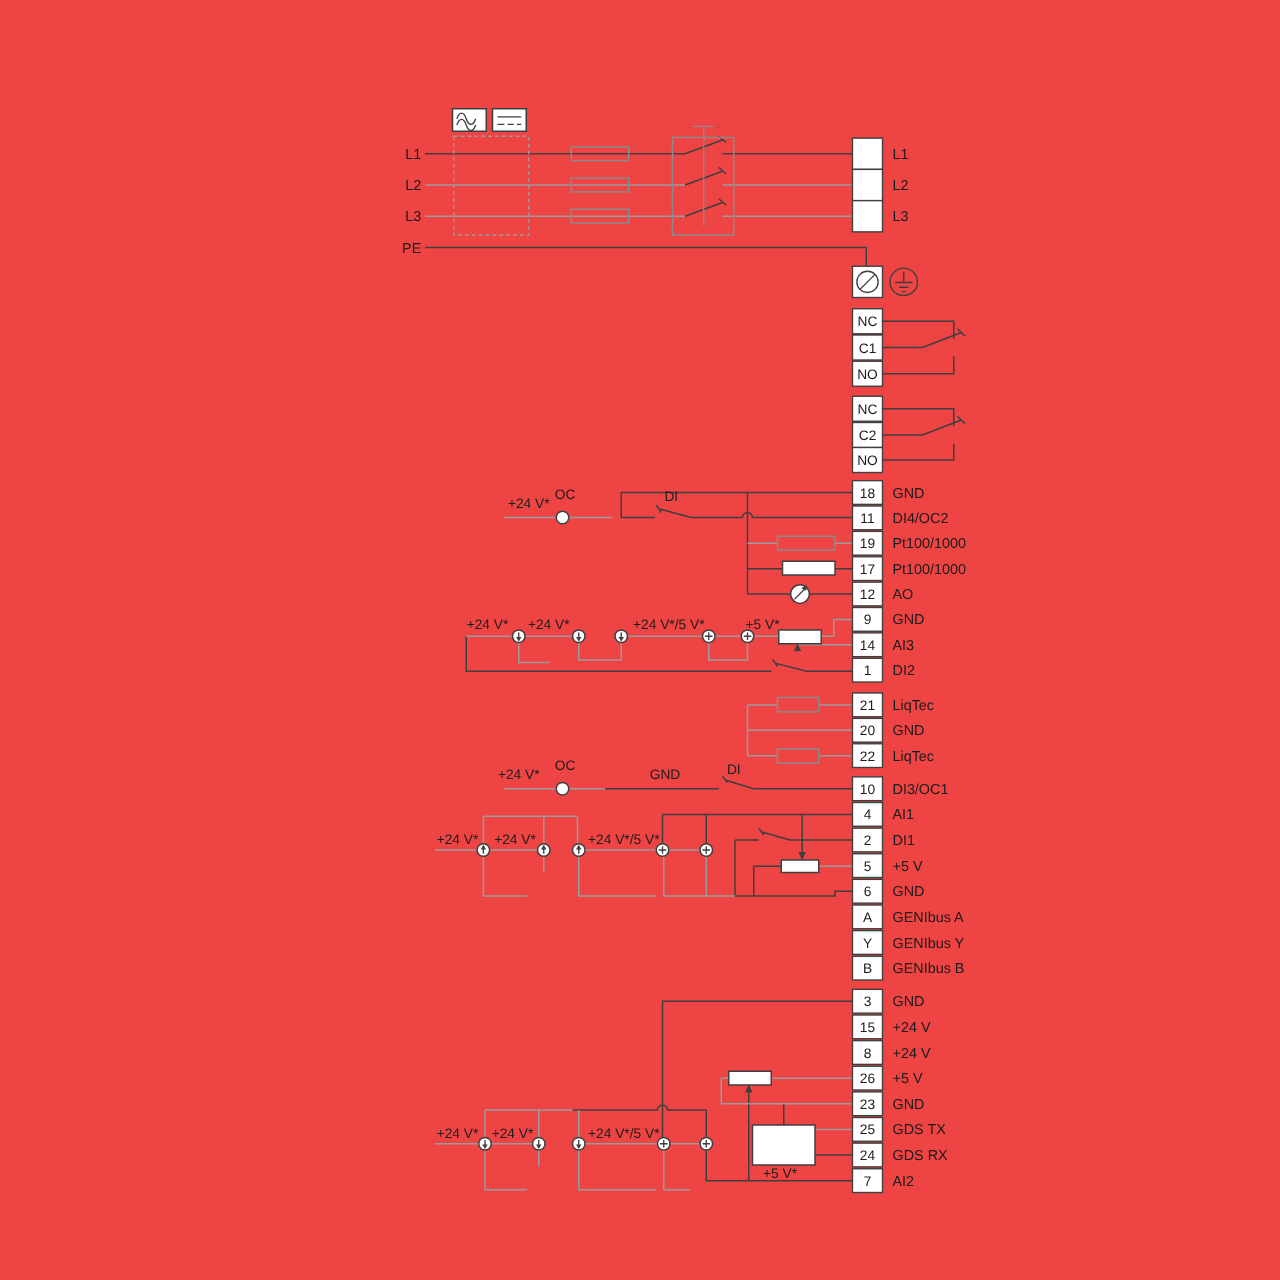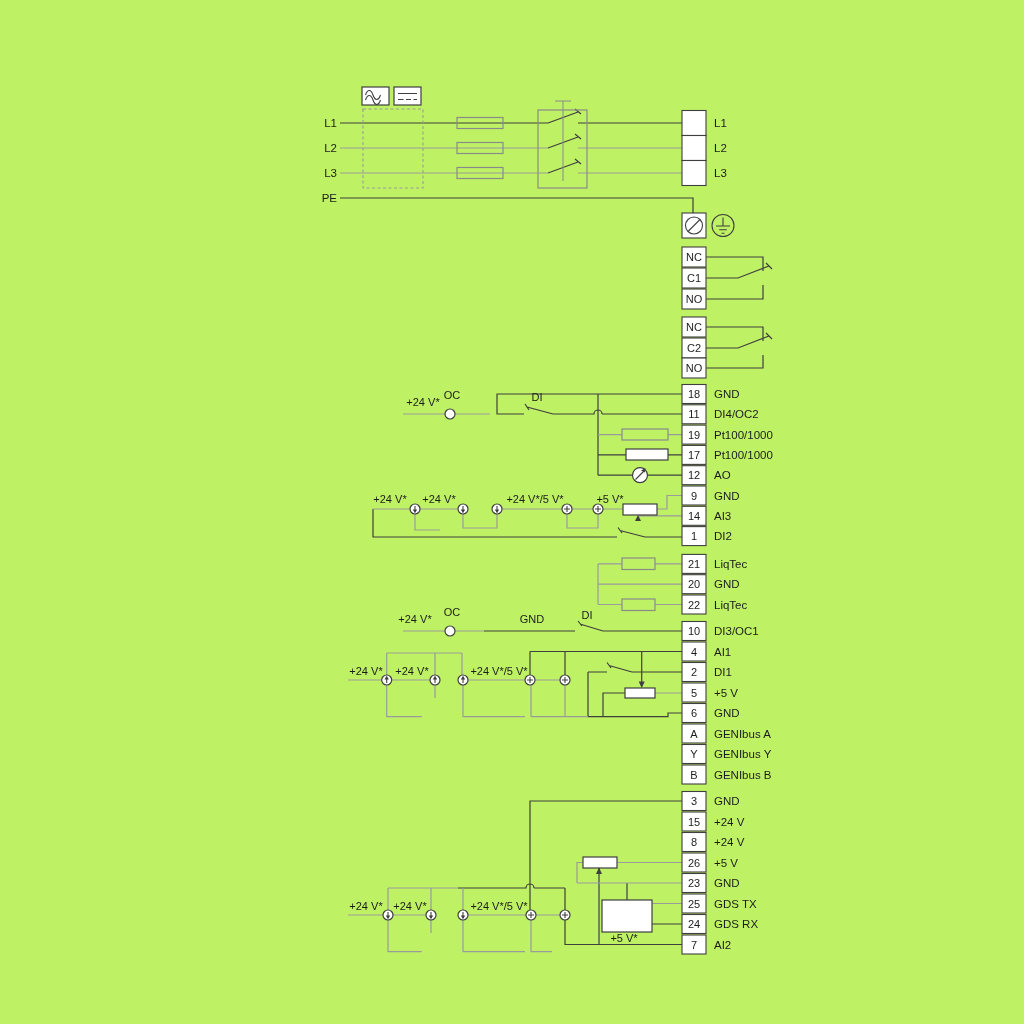--- a/index.html
+++ b/index.html
@@ -1,16 +1,16 @@
 <!DOCTYPE html>
 <html><head>
 <meta charset="utf-8">
 <style>
   html,body{margin:0;padding:0;background:#ffffff;}
-  .stage{position:relative;width:1024px;height:1024px;background:#bef264;overflow:hidden;text-decoration:underline;}
+  .stage{position:relative;width:1024px;height:1024px;background:#ef4444;overflow:hidden;text-decoration:underline;}
   svg{display:block;}
   .ld{stroke:#3f3f3f;stroke-width:1.2;fill:none;}
   .lg{stroke:#9b9b9b;stroke-width:1.2;fill:none;}
   .lt{stroke:#8a8a8a;stroke-width:1;fill:none;}
   .cell{fill:#ffffff;stroke:#3f3f3f;stroke-width:1.1;}
   .boxg{fill:none;stroke:#8a8a8a;stroke-width:1.2;}
   .boxd{fill:#ffffff;stroke:#3f3f3f;stroke-width:1.2;}
   .dash{fill:none;stroke:#9b9b9b;stroke-width:1.1;stroke-dasharray:3 2.5;}
   .node{fill:#ffffff;stroke:#3f3f3f;stroke-width:1.2;}
   .glyph{stroke:#3f3f3f;stroke-width:1.1;fill:none;}

